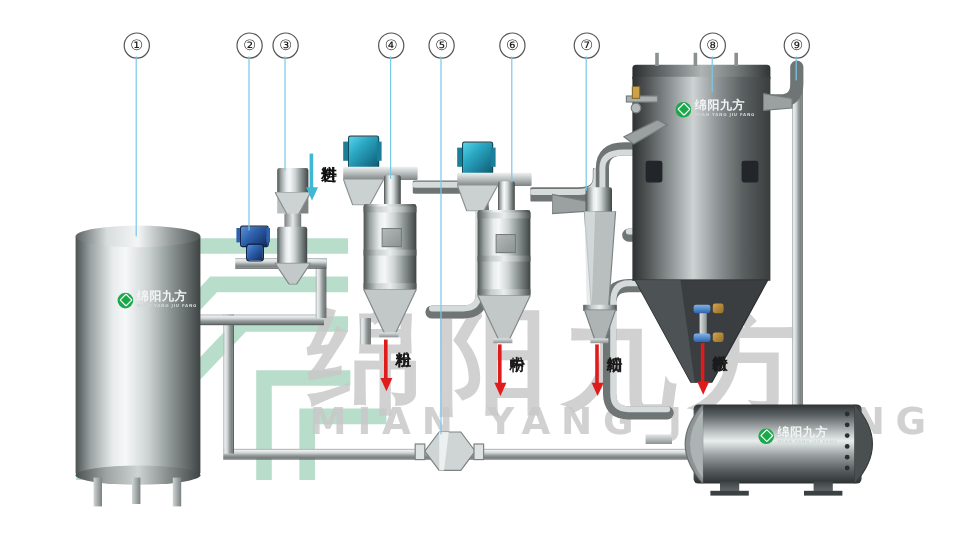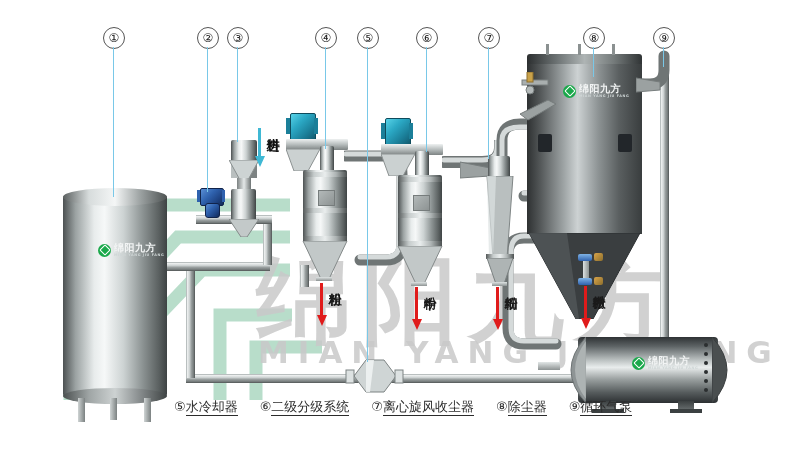--- a/index.html
+++ b/index.html
@@ -438,32 +438,15 @@
   <div>
     <div class="callout-num" style="left:583px;top:27px;">⑧</div>
     <div class="leader" style="left:593px;top:47px;height:30px;"></div>
   </div>
   <div>
     <div class="callout-num" style="left:653px;top:27px;">⑨</div>
     <div class="leader" style="left:663px;top:47px;height:20px;"></div>
   </div>
 
   <div id="legend">
-    <div class="legend-row">
-      <div class="legend-item">
-        <span>⑤</span><span class="lbl">水冷却器</span>
-      </div>
-      <div class="legend-item">
-        <span>⑥</span><span class="lbl">二级分级系统</span>
-      </div>
-      <div class="legend-item">
-        <span>⑦</span><span class="lbl">离心旋风收尘器</span>
-      </div>
-      <div class="legend-item">
-        <span>⑧</span><span class="lbl">除尘器</span>
-      </div>
-      <div class="legend-item">
-        <span>⑨</span><span class="lbl">循环气泵</span>
-      </div>
-    </div>
   </div>
 
 </div>
 
 </body></html>

